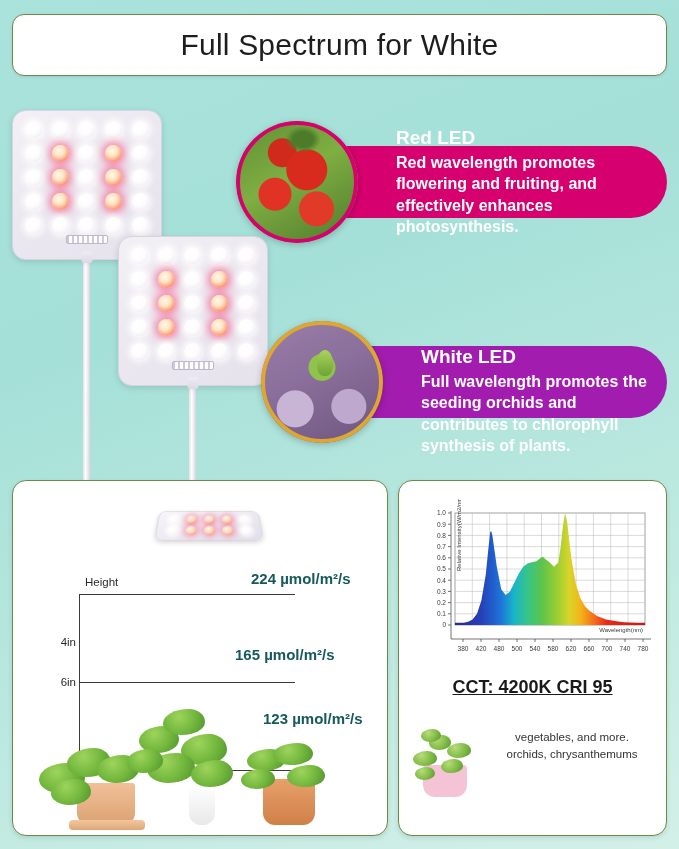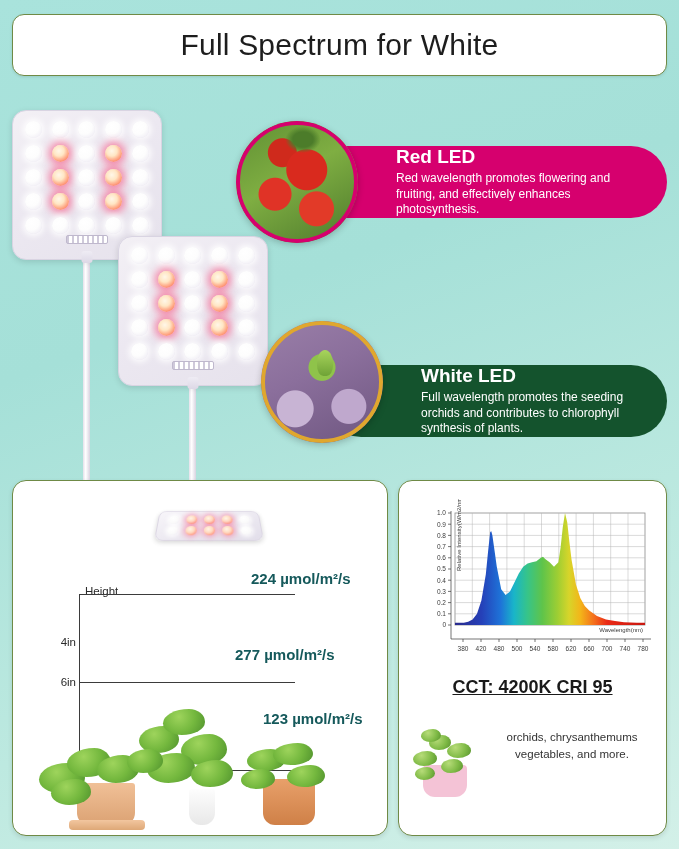--- a/index.html
+++ b/index.html
@@ -110,32 +110,32 @@
     height: 72px;
     border-radius: 36px;
     display: flex;
     flex-direction: column;
     justify-content: center;
     padding-left: 96px;
     padding-right: 16px;
     z-index: 2;
   }
   #red-bar   { left: 300px; top: 146px; width: 367px; background: #d6006e; }
-  #white-bar { left: 325px; top: 365px; width: 342px; background: #14532d; }
+  #white-bar { left: 325px; top: 346px; width: 342px; background: #a21caf; justify-content: space-between; }
 
   .feature-title {
     color: #ffffff;
     font-size: 19px;
     font-weight: bold;
     margin-bottom: 3px;
   }
   .feature-desc {
     color: #ffffff;
-    font-size: 12px;
-    font-weight: normal;
+    font-size: 16px;
+    font-weight: bold;
     line-height: 1.33;
   }
 
   
   .tomato-bg {
     position: absolute; inset: 0;
     background:
       radial-gradient(circle at 32% 60%, #e03326 0 16px, transparent 17px),
       radial-gradient(circle at 58% 40%, #d92a1e 0 20px, transparent 21px),
       radial-gradient(circle at 66% 72%, #e23a28 0 17px, transparent 18px),
@@ -198,21 +198,21 @@
     box-shadow: 0 0 4px 1.5px rgba(255,255,255,0.9);
   }
   .mini-led.red {
     background: radial-gradient(circle at 40% 35%, #fff6e6 0%, #ffd9c0 42%, #ff9a86 75%, #f76b94 100%);
     box-shadow: 0 0 6px 2px rgba(247,107,148,0.6);
   }
 
   
   .height-label {
     position: absolute;
-    left: 72px; top: 104px;
+    left: 72px; top: 95px;
     font-size: 11.5px;
     color: #2b2b2b;
     text-align: center;
   }
   .axis-v {
     position: absolute;
     left: 66px; top: 113px;
     width: 1.4px; height: 176px;
     background: #3b3b3b;
   }
@@ -443,21 +443,21 @@
 
   <div class="tick-row" id="tick-4in"></div>
   <div class="tick-row" id="tick-6in"></div>
   <div class="tick-row" id="tick-8in"></div>
 
   <div class="tick-label" id="lbl-4in">4in</div>
   <div class="tick-label" id="lbl-6in">6in</div>
   <div class="tick-label" id="lbl-8in">8in</div>
 
   <div class="ppfd-value" id="ppfd-0">224 µmol/m²/s</div>
-  <div class="ppfd-value" id="ppfd-1">277 µmol/m²/s</div>
+  <div class="ppfd-value" id="ppfd-1">165 µmol/m²/s</div>
   <div class="ppfd-value" id="ppfd-2">123 µmol/m²/s</div>
 
   <div class="plants">
     <div class="pot" id="pot-1"></div>
     <div class="saucer"></div>
     <div class="pot" id="pot-2"></div>
     <div class="pot" id="pot-3"></div>
 
     <div class="foliage" style="left:8px;  bottom:34px; width:46px; height:30px;"></div>
     <div class="foliage" style="left:36px; bottom:50px; width:44px; height:29px;"></div>
@@ -614,16 +614,16 @@
     <div class="potted-pot"></div>
     <div class="potted-leaf" style="left:2px;  top:26px; width:24px; height:15px;"></div>
     <div class="potted-leaf" style="left:18px; top:10px; width:22px; height:15px;"></div>
     <div class="potted-leaf" style="left:36px; top:18px; width:24px; height:15px;"></div>
     <div class="potted-leaf" style="left:10px; top:4px;  width:20px; height:13px;"></div>
     <div class="potted-leaf" style="left:30px; top:34px; width:22px; height:14px;"></div>
     <div class="potted-leaf" style="left:4px;  top:42px; width:20px; height:13px;"></div>
   </div>
 
   <div class="plant-note">
+    <div>vegetables, and more.</div>
     <div>orchids, chrysanthemums</div>
-    <div>vegetables, and more.</div>
   </div>
 </div>
 
 </body></html>

